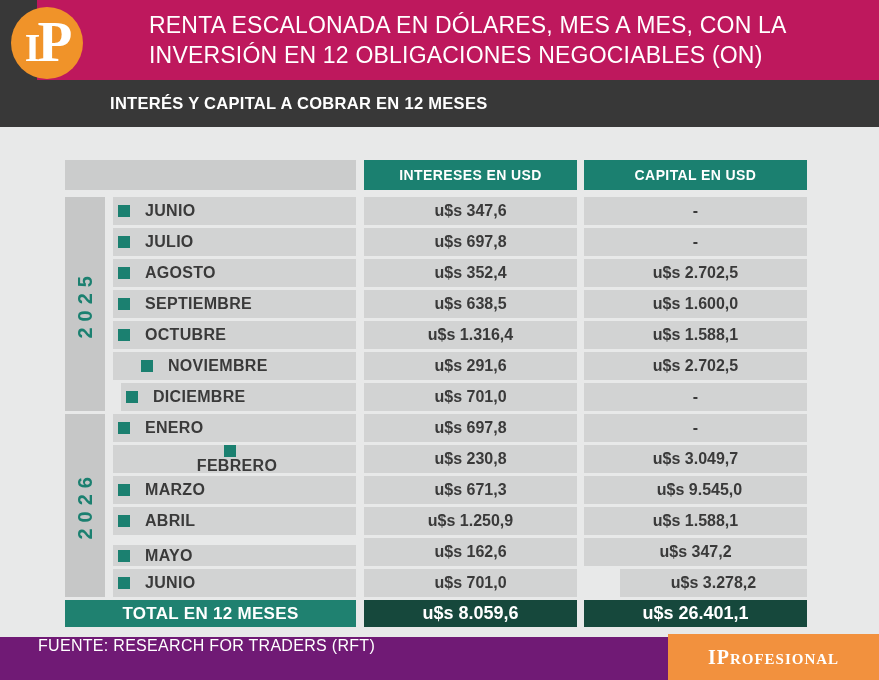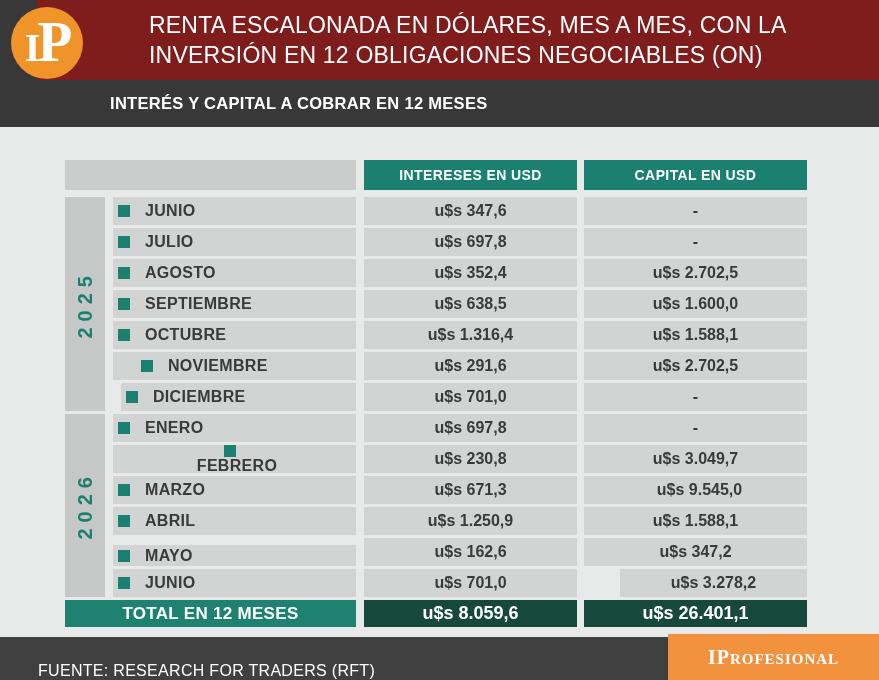--- a/index.html
+++ b/index.html
@@ -6,21 +6,21 @@
   html,body { width: 879px; height: 680px; }
   body {
     position: relative;
     overflow: hidden;
     background: #e8e9e9;
     font-family: "Liberation Sans", sans-serif;
   }
 
   
   .header { position: relative; height: 127px; background: #383838; }
-  .banner { position: absolute; left: 37px; top: 0; right: 0; height: 80px; background: #7f1d1d; }
+  .banner { position: absolute; left: 37px; top: 0; right: 0; height: 80px; background: #be185d; }
   .title {
     position: absolute; left: 112px; top: 10px;
     color: #ffffff; font-size: 23px; line-height: 30px; font-weight: 400;
     letter-spacing: 0.2px; white-space: nowrap;
   }
   .logo {
     position: absolute; left: 11px; top: 7px; width: 72px; height: 72px;
     border-radius: 50%; background: #f09329; z-index: 2;
     display: flex; align-items: center; justify-content: center;
   }
@@ -75,21 +75,21 @@
   .total-value {
     grid-row: 16; background: #16483c; color: #fff; font-weight: 700; font-size: 18px;
     display: flex; align-items: center; justify-content: center;
   }
   .total-value.interest { grid-column: 5; }
   .total-value.capital  { grid-column: 7; }
 
   
   .footer {
     position: absolute; left: 0; bottom: 0; width: 879px; height: 43px;
-    background: #404040; display: flex; align-items: flex-end; margin-top: 15px;
+    background: #701a75; display: flex; align-items: flex-start; margin-top: 15px;
   }
   .source { color: #ffffff; font-size: 16px; margin-left: 38px; font-weight: 400; letter-spacing: 0.3px; }
   .brand {
     position: absolute; right: 0; bottom: 0; width: 211px; height: 46px;
     background: #f2913e; display: flex; align-items: center; justify-content: center;
   }
   .brand-text { font-family: "Liberation Serif", serif; font-weight: 700; color: #fff; letter-spacing: 1px; }
   .brand-ip { font-size: 20px; }
   .brand-rest { font-size: 15px; }
 </style>

